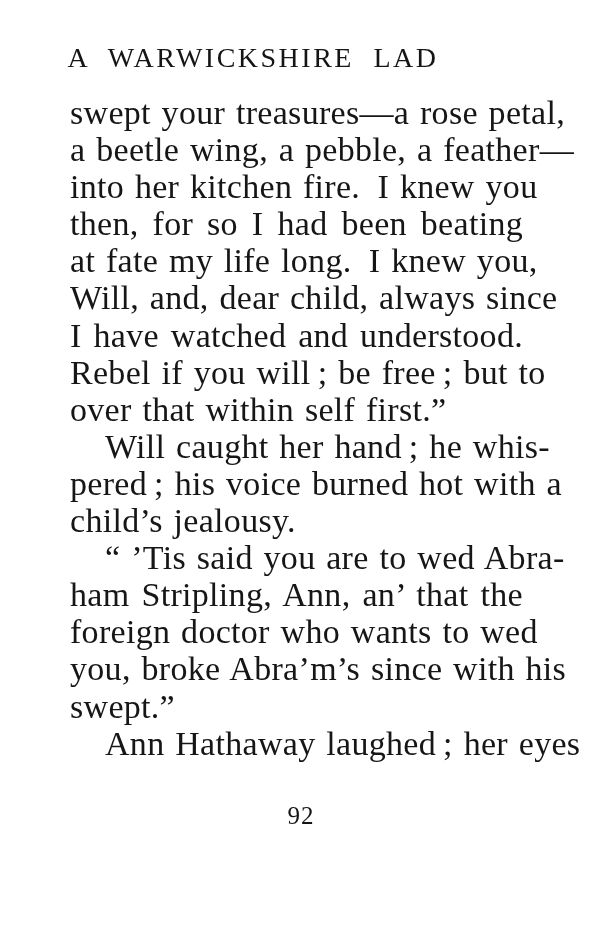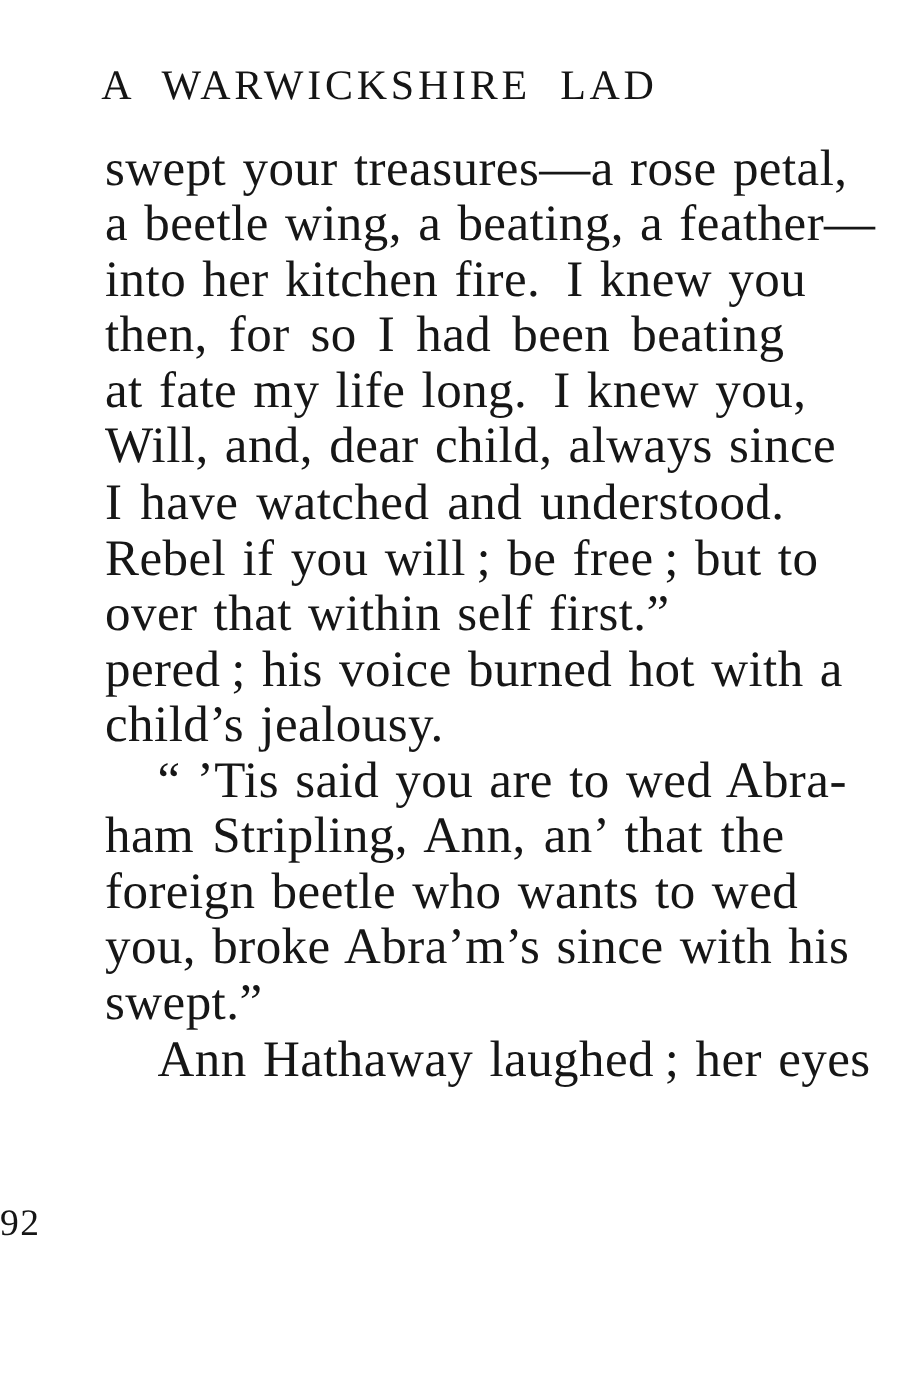--- a/index.html
+++ b/index.html
@@ -51,47 +51,49 @@
     text-align-last: left;
   }
   .line.indent {
     text-indent: 35px;
   }
   .folio {
     position: absolute;
     top: 802px;
     left: 0;
     width: 602px;
+    text-align: center;
     font-size: 25px;
     letter-spacing: 1px;
     color: #151515;
   }
 </style>
 </head>
 <body>
 
 <div class="page">
 
   <div class="running-head">A WARWICKSHIRE LAD</div>
 
   <div class="text-block">
     <div class="line">swept your treasures—a rose petal,</div>
-    <div class="line">a beetle wing, a beating, a feather—</div>
+    <div class="line">a beetle wing, a pebble, a feather—</div>
     <div class="line">into her kitchen fire. I knew you</div>
     <div class="line">then, for so I had been beating</div>
     <div class="line">at fate my life long. I knew you,</div>
     <div class="line">Will, and, dear child, always since</div>
     <div class="line">I have watched and understood.</div>
     <div class="line">Rebel if you will ; be free ; but to</div>
     <div class="line para-end">over that within self first.”</div>
+    <div class="line indent">Will caught her hand ; he whis-</div>
     <div class="line">pered ; his voice burned hot with a</div>
     <div class="line para-end">child’s jealousy.</div>
     <div class="line indent">“ ’Tis said you are to wed Abra-</div>
     <div class="line">ham Stripling, Ann, an’ that the</div>
-    <div class="line">foreign beetle who wants to wed</div>
+    <div class="line">foreign doctor who wants to wed</div>
     <div class="line">you, broke Abra’m’s since with his</div>
     <div class="line para-end">swept.”</div>
     <div class="line indent">Ann Hathaway laughed ; her eyes</div>
   </div>
 
   <div class="folio">92</div>
 
 </div>
 
 </body></html>

